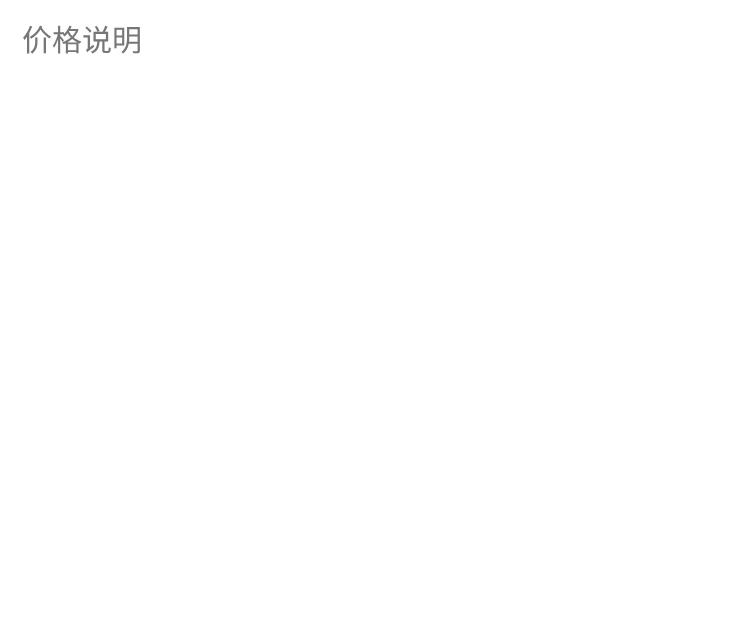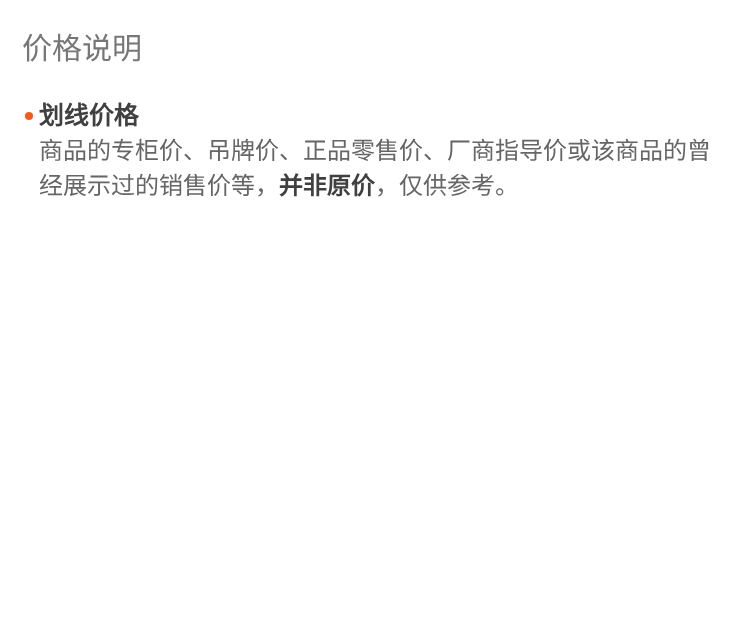--- a/index.html
+++ b/index.html
@@ -11,21 +11,21 @@
     width: 750px;
     height: 640px;
     overflow: hidden;
     font-family: "Liberation Sans", "DejaVu Sans", sans-serif;
     -webkit-font-smoothing: antialiased;
   }
   .page {
     box-sizing: border-box;
     width: 750px;
     height: 640px;
-    padding: 28px 39px 0 22px;
+    padding: 20px 39px 0 22px;
     background: #ffffff;
   }
   .title {
     margin: 0;
     font-size: 30px;
     line-height: 42px;
     font-weight: 400;
     color: var(--title-color, #777777);
   }
   .list {
@@ -64,19 +64,14 @@
     font-weight: 700;
     color: var(--heading-color, #404040);
   }
 </style>
 </head>
 <body style="background: rgb(255, 255, 255);">
 
 <div class="page">
   <h1 class="title">价格说明</h1>
   <div class="list">
-      <div class="item">
-        <span class="dot"></span>
-        <div class="item-heading">划线价格</div>
-        <div class="item-body"><span>商品的专柜价、吊牌价、正品零售价、厂商指导价或该商品的曾经展示过的销售价等，</span><strong>并非原价</strong><span>，仅供参考。</span></div>
-      </div>
     </div>
 </div>
 
 </body></html>

